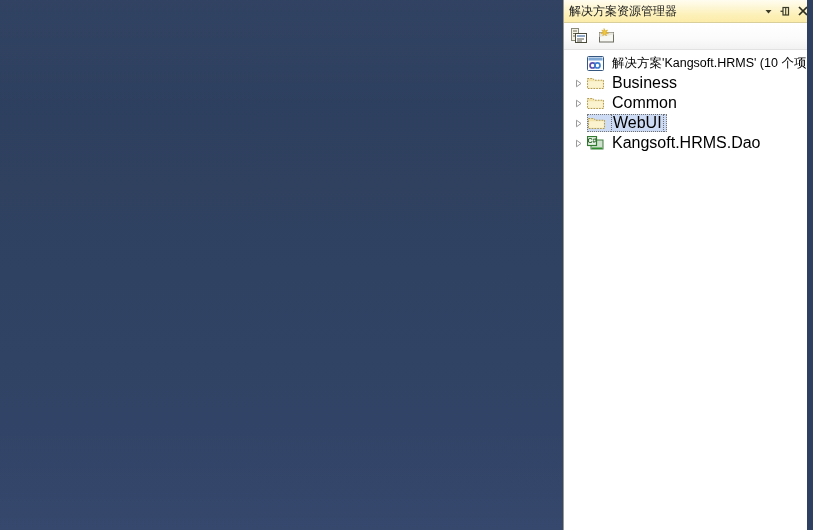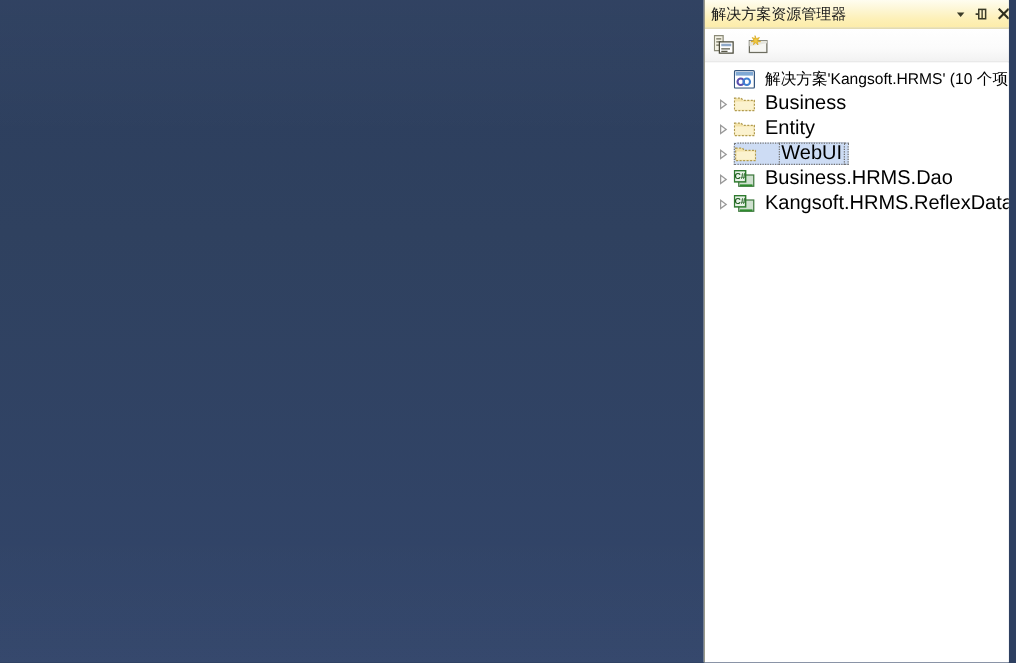--- a/index.html
+++ b/index.html
@@ -153,21 +153,20 @@
     font-size: 16px;
     color: #000000;
     line-height: 16px;
     padding: 1px 2px 1px 2px;
     box-sizing: border-box;
   }
   .tree-row.selected .node-label {
     background: #cddcf4;
     border: 1px dotted #6f6f6f;
     padding: 0px 1px 0px 1px;
-    margin-left: 12px;
   }
   .tree-row.selected .sel-wrap {
     background: #cddcf4;
     border: 1px dotted #777;
     display: flex;
     align-items: center;
     padding: 0 2px 0 0;
     box-sizing: border-box;
     height: 18px;
   }
@@ -271,21 +270,21 @@
           <svg width="9" height="9" viewBox="0 0 9 9" aria-hidden="true">
             <path d="M2.5 1.2 L7 4.5 L2.5 7.8 Z" fill="#ffffff" stroke="#9a9a9a" stroke-width="1"></path>
           </svg>
         </span>
         <span class="node-icon">
           <svg width="17" height="14" viewBox="0 0 17 14" aria-hidden="true">
             <path d="M0.5 2.5 L6 2.5 L7.2 4.2 L16.5 4.2 L16.5 12.5 L0.5 12.5 Z" fill="#f4e3a8" stroke="#b09a50" stroke-width="1" stroke-dasharray="1.6 1.2"></path>
             <path d="M1.2 5.2 L15.8 5.2 L15.8 11.8 L1.2 11.8 Z" fill="#fbf2cf" stroke="none"></path>
           </svg>
         </span>
-        <span class="node-label">Entity</span>
+        <span class="node-label">Common</span>
       </div>
 
       <div class="tree-row selected">
         <span class="tw">
           <svg width="9" height="9" viewBox="0 0 9 9" aria-hidden="true">
             <path d="M2.5 1.2 L7 4.5 L2.5 7.8 Z" fill="#ffffff" stroke="#9a9a9a" stroke-width="1"></path>
           </svg>
         </span>
         <span class="sel-wrap">
           <span class="node-icon">
@@ -306,36 +305,20 @@
           </svg>
         </span>
         <span class="node-icon">
           <svg width="17" height="15" viewBox="0 0 17 15" aria-hidden="true">
             <rect x="4" y="4" width="12" height="9" fill="#cfe0cf" stroke="#3f7a3f" stroke-width="1"></rect>
             <rect x="5" y="11.5" width="10" height="1.5" fill="#2e8b2e"></rect>
             <rect x="0.5" y="0.5" width="9" height="9" fill="#e8f2e8" stroke="#2f7a2f" stroke-width="1.2"></rect>
             <text x="5" y="7.4" font-family="'Liberation Sans',sans-serif" font-size="7" font-weight="bold" fill="#1d5c1d" text-anchor="middle">C#</text>
           </svg>
         </span>
-        <span class="node-label">Business.HRMS.Dao</span>
-      </div>
-
-      <div class="tree-row">
-        <span class="tw">
-          <svg width="9" height="9" viewBox="0 0 9 9" aria-hidden="true">
-            <path d="M2.5 1.2 L7 4.5 L2.5 7.8 Z" fill="#ffffff" stroke="#9a9a9a" stroke-width="1"></path>
-          </svg>
-        </span>
-        <span class="node-icon">
-          <svg width="17" height="15" viewBox="0 0 17 15" aria-hidden="true">
-            <rect x="4" y="4" width="12" height="9" fill="#cfe0cf" stroke="#3f7a3f" stroke-width="1"></rect>
-            <rect x="5" y="11.5" width="10" height="1.5" fill="#2e8b2e"></rect>
-            <rect x="0.5" y="0.5" width="9" height="9" fill="#e8f2e8" stroke="#2f7a2f" stroke-width="1.2"></rect>
-            <text x="5" y="7.4" font-family="'Liberation Sans',sans-serif" font-size="7" font-weight="bold" fill="#1d5c1d" text-anchor="middle">C#</text>
-          </svg>
-        </span>
-        <span class="node-label">Kangsoft.HRMS.ReflexData</span>
-      </div>
+        <span class="node-label">Kangsoft.HRMS.Dao</span>
+      </div>
+
 
 
     </div>
   </div>
 </div>
 
 </body></html>

